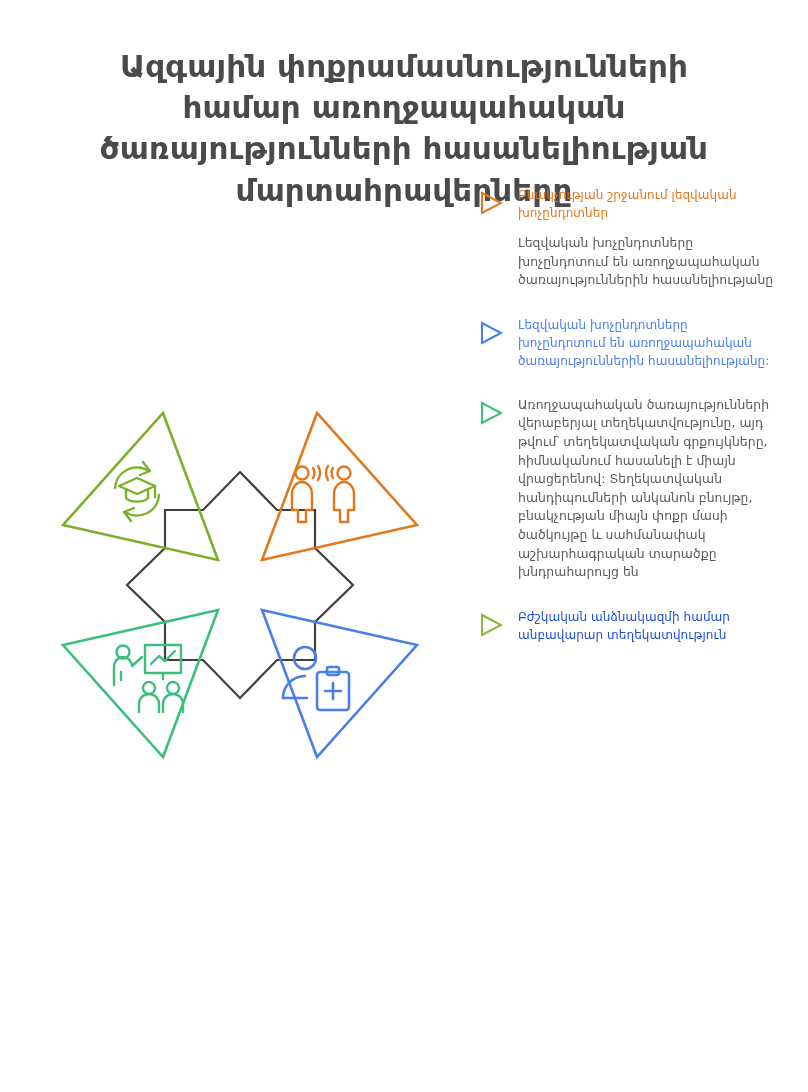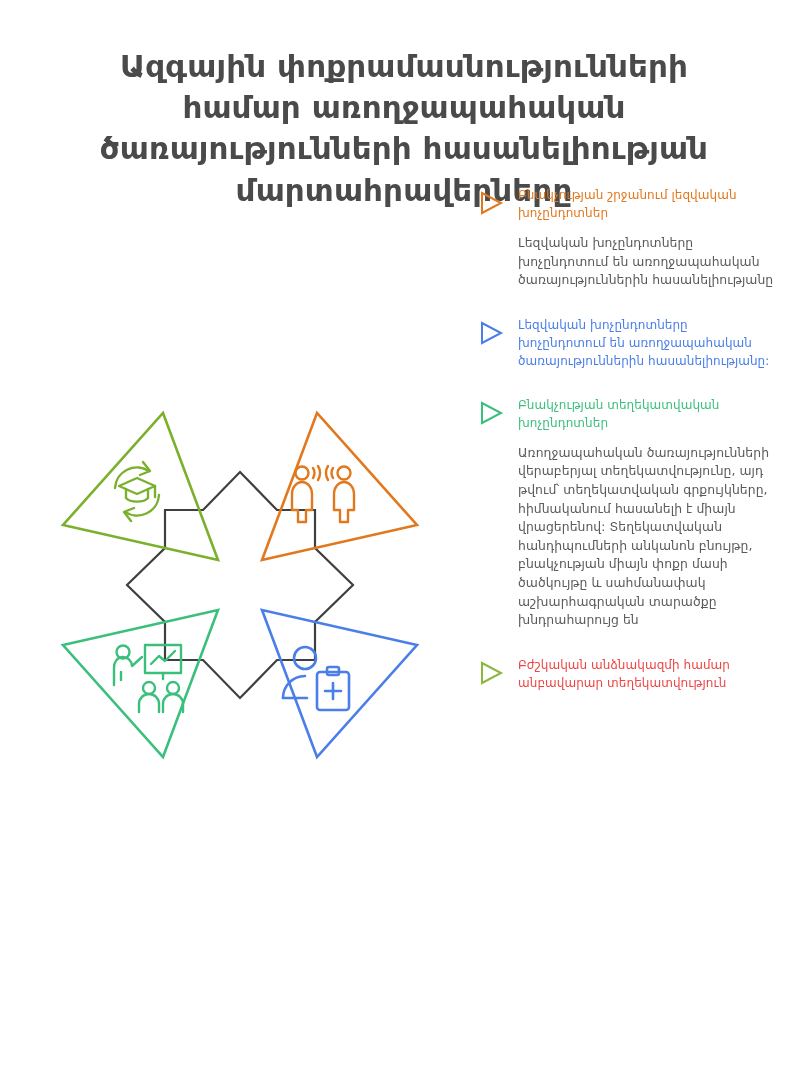--- a/index.html
+++ b/index.html
@@ -184,26 +184,25 @@
     </span>
     <p class="heading" style="color:#4a7ee8">Լեզվական խոչընդոտները խոչընդոտում են առողջապահական ծառայություններին հասանելիությանը:</p>
   </div>
 
   <div class="block">
     <span class="marker">
       <svg width="26" height="26" viewBox="0 0 26 26" xmlns="http://www.w3.org/2000/svg">
         <polygon points="4,3 23,13 4,23" fill="none" stroke="#3bbf7c" stroke-width="2" stroke-linejoin="miter"></polygon>
       </svg>
     </span>
-    <p class="heading" style="color:#3bbf7c">Բնակչության տեղեկատվական խոչընդոտներ</p>
     <p class="body-text">Առողջապահական ծառայությունների վերաբերյալ տեղեկատվությունը, այդ թվում՝ տեղեկատվական գրքույկները, հիմնականում հասանելի է միայն վրացերենով: Տեղեկատվական հանդիպումների անկանոն բնույթը, բնակչության միայն փոքր մասի ծածկույթը և սահմանափակ աշխարհագրական տարածքը խնդրահարույց են</p>
   </div>
 
   <div class="block">
     <span class="marker">
       <svg width="26" height="26" viewBox="0 0 26 26" xmlns="http://www.w3.org/2000/svg">
         <polygon points="4,3 23,13 4,23" fill="none" stroke="#8cb63c" stroke-width="2" stroke-linejoin="miter"></polygon>
       </svg>
     </span>
-    <p class="heading" style="color:#ef4444">Բժշկական անձնակազմի համար անբավարար տեղեկատվություն</p>
+    <p class="heading" style="color:#1d4ed8">Բժշկական անձնակազմի համար անբավարար տեղեկատվություն</p>
   </div>
 
 </div>
 
 </body></html>

